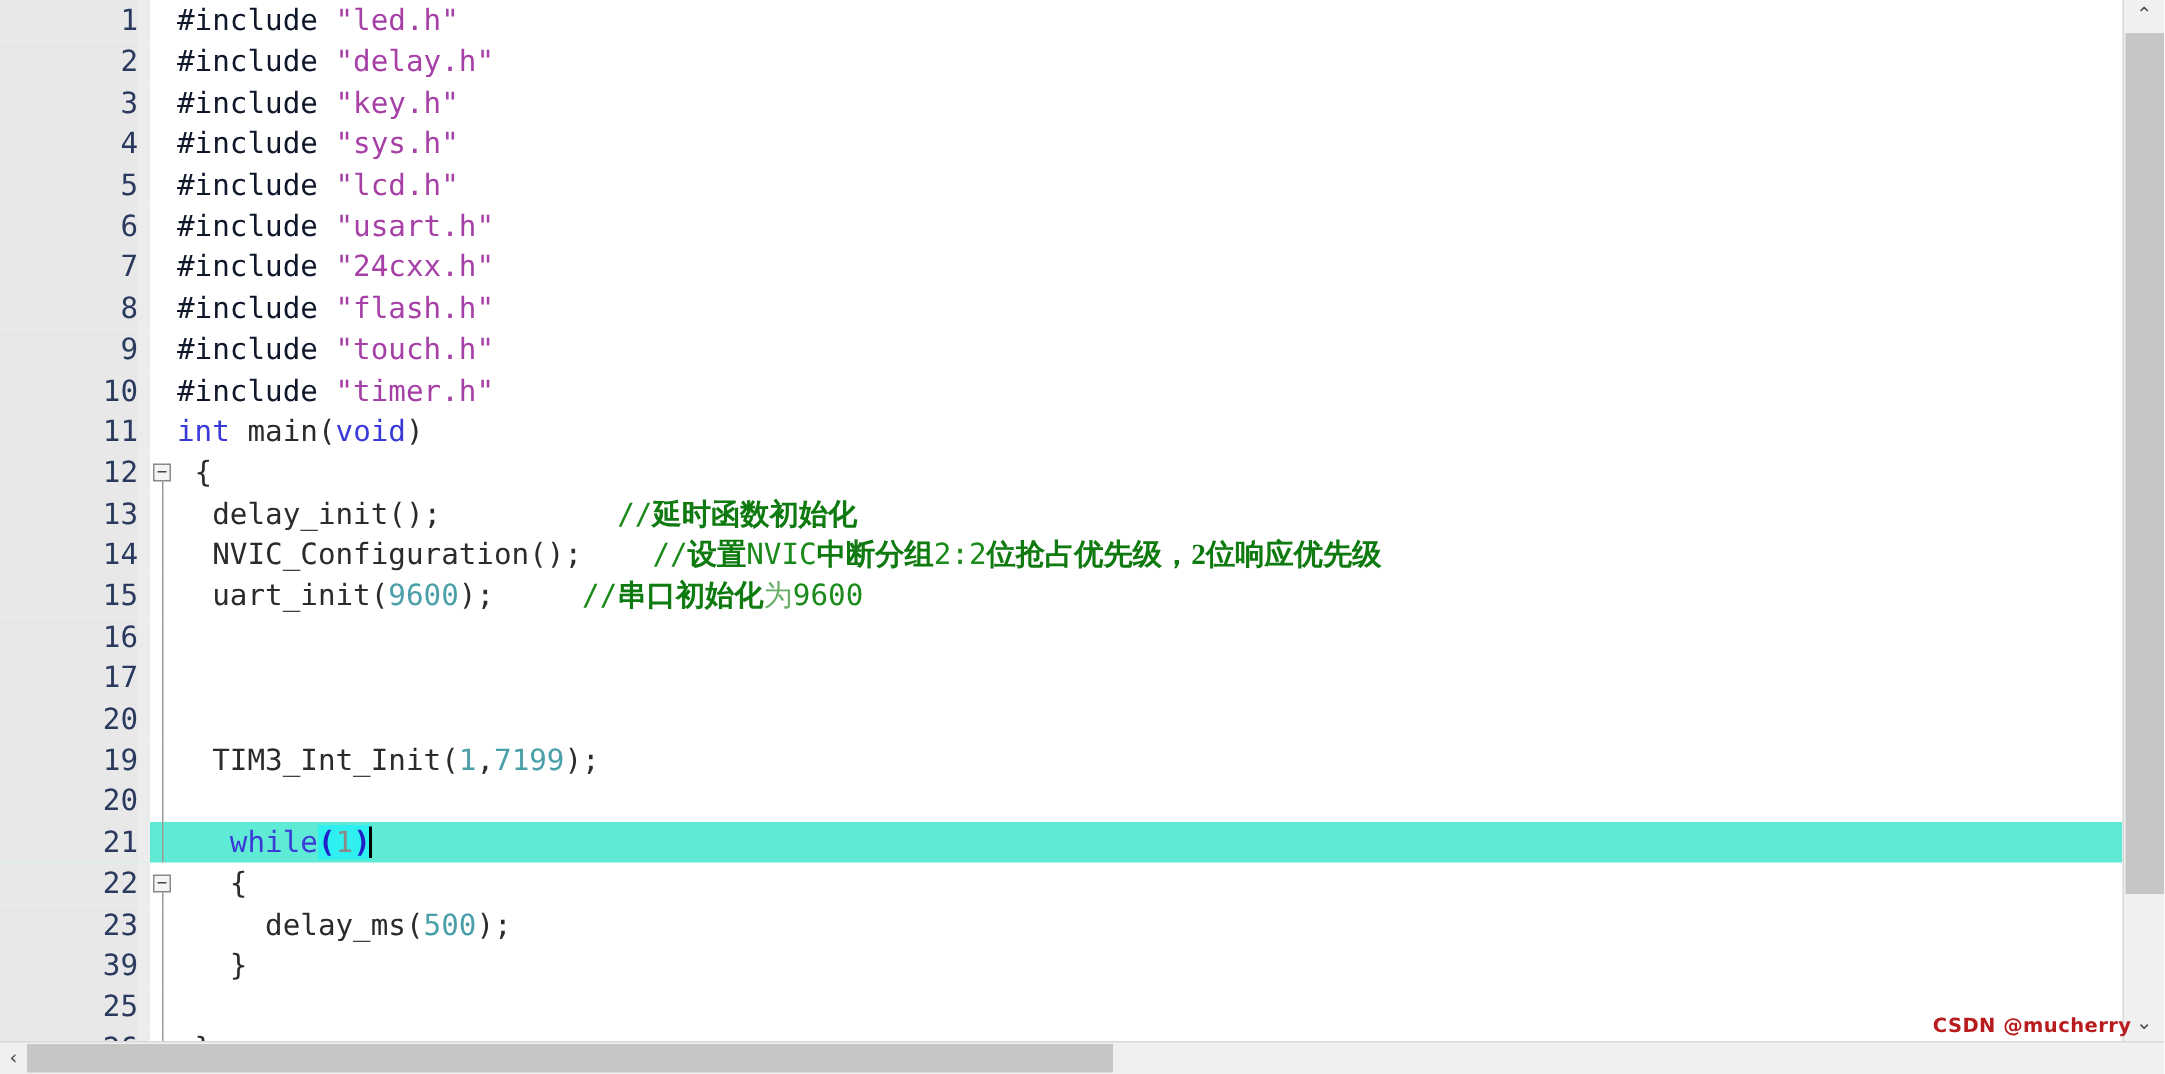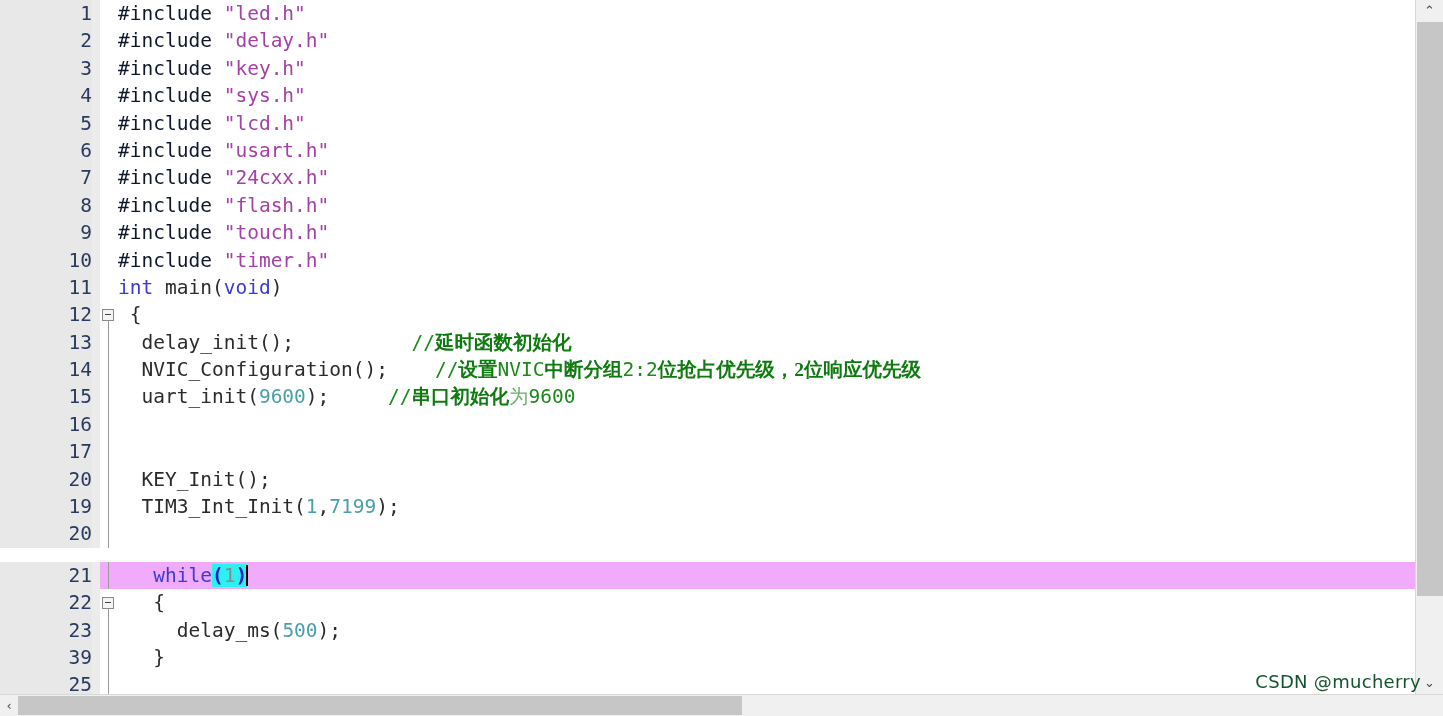--- a/index.html
+++ b/index.html
@@ -41,22 +41,21 @@
   .line {
     position: relative;
     height: 27.4px;
     line-height: 27.4px;
     white-space: pre;
     font-family: "DejaVu Sans Mono", monospace;
     font-size: 19.5px;
   }
 
   .line.current {
-    background: #f0abfc;
-    margin-top: 14px;
+    background: #5eead4;
   }
 
   
   .gutter {
     position: absolute;
     left: 0;
     top: 0;
     width: 92px;
     height: 100%;
     background: #e8e8e8;
@@ -215,24 +214,25 @@
     height: 19px;
     background: #c6c6c6;
   }
 
   
   .watermark {
     position: absolute;
     right: 22px;
     bottom: 24px;
     font-family: "DejaVu Sans", sans-serif;
-    font-size: 18px;
-    color: #14532d;
+    font-size: 13px;
+    color: #b91c1c;
     letter-spacing: 0.3px;
     user-select: none;
+    font-weight: bold;
   }
 </style>
 </head>
 <body>
 
 <div class="editor-window">
 
   <div class="code-viewport">
     <div class="code-lines" id="code-lines">
         <div class="line"><div class="gutter">1</div><div class="gutter-strip"></div><div class="fold-col"></div><div class="code-text"><span class="tok-pre">#include </span><span class="tok-str">"led.h"</span></div></div>
@@ -245,21 +245,21 @@
         <div class="line"><div class="gutter">8</div><div class="gutter-strip"></div><div class="fold-col"></div><div class="code-text"><span class="tok-pre">#include </span><span class="tok-str">"flash.h"</span></div></div>
         <div class="line"><div class="gutter">9</div><div class="gutter-strip"></div><div class="fold-col"></div><div class="code-text"><span class="tok-pre">#include </span><span class="tok-str">"touch.h"</span></div></div>
         <div class="line"><div class="gutter">10</div><div class="gutter-strip"></div><div class="fold-col"></div><div class="code-text"><span class="tok-pre">#include </span><span class="tok-str">"timer.h"</span></div></div>
         <div class="line"><div class="gutter">11</div><div class="gutter-strip"></div><div class="fold-col"></div><div class="code-text"><span class="tok-kw">int </span><span class="tok-plain">main</span><span class="tok-punc">(</span><span class="tok-kw">void</span><span class="tok-punc">)</span></div></div>
         <div class="line"><div class="gutter">12</div><div class="gutter-strip"></div><div class="fold-col"><div class="fold-box"></div><div class="fold-guide" style="top: 20px; height: calc(100% - 20px);"></div></div><div class="code-text"><span class="tok-plain"> {</span></div></div>
         <div class="line"><div class="gutter">13</div><div class="gutter-strip"></div><div class="fold-col"><div class="fold-guide"></div></div><div class="code-text"><span class="tok-plain">  delay_init();          </span><span class="tok-cmt">//</span><span class="tok-cmt-cn">延时函数初始化</span></div></div>
         <div class="line"><div class="gutter">14</div><div class="gutter-strip"></div><div class="fold-col"><div class="fold-guide"></div></div><div class="code-text"><span class="tok-plain">  NVIC_Configuration();    </span><span class="tok-cmt">//</span><span class="tok-cmt-cn">设置</span><span class="tok-cmt">NVIC</span><span class="tok-cmt-cn">中断分组</span><span class="tok-cmt">2:2</span><span class="tok-cmt-cn">位抢占优先级，2位响应优先级</span></div></div>
         <div class="line"><div class="gutter">15</div><div class="gutter-strip"></div><div class="fold-col"><div class="fold-guide"></div></div><div class="code-text"><span class="tok-plain">  uart_init(</span><span class="tok-num">9600</span><span class="tok-plain">);     </span><span class="tok-cmt">//</span><span class="tok-cmt-cn">串口初始化</span><span class="tok-cmt-alt">为</span><span class="tok-cmt">9600</span></div></div>
         <div class="line"><div class="gutter">16</div><div class="gutter-strip"></div><div class="fold-col"><div class="fold-guide"></div></div></div>
         <div class="line"><div class="gutter">17</div><div class="gutter-strip"></div><div class="fold-col"><div class="fold-guide"></div></div></div>
-        <div class="line"><div class="gutter">20</div><div class="gutter-strip"></div><div class="fold-col"><div class="fold-guide"></div></div><div class="code-text"><span class="tok-plain">  KEY_Init();</span></div></div>
+        <div class="line"><div class="gutter">20</div><div class="gutter-strip"></div><div class="fold-col"><div class="fold-guide"></div></div></div>
         <div class="line"><div class="gutter">19</div><div class="gutter-strip"></div><div class="fold-col"><div class="fold-guide"></div></div><div class="code-text"><span class="tok-plain">  TIM3_Int_Init(</span><span class="tok-num">1</span><span class="tok-plain">,</span><span class="tok-num">7199</span><span class="tok-plain">);</span></div></div>
         <div class="line"><div class="gutter">20</div><div class="gutter-strip"></div><div class="fold-col"><div class="fold-guide"></div></div></div>
         <div class="line current"><div class="gutter">21</div><div class="gutter-strip"></div><div class="fold-col"><div class="fold-guide"></div></div><div class="code-text"><span class="tok-plain">   </span><span class="tok-kw">while</span><span class="brk">(</span><span class="brk-inner">1</span><span class="brk">)</span><span class="caret"></span></div></div>
         <div class="line"><div class="gutter">22</div><div class="gutter-strip"></div><div class="fold-col"><div class="fold-box"></div><div class="fold-guide" style="top: 20px; height: calc(100% - 20px);"></div></div><div class="code-text"><span class="tok-plain">   {</span></div></div>
         <div class="line"><div class="gutter">23</div><div class="gutter-strip"></div><div class="fold-col"><div class="fold-guide"></div></div><div class="code-text"><span class="tok-plain">     delay_ms(</span><span class="tok-num">500</span><span class="tok-plain">);</span></div></div>
         <div class="line"><div class="gutter">39</div><div class="gutter-strip"></div><div class="fold-col"><div class="fold-guide"></div></div><div class="code-text"><span class="tok-plain">   }</span></div></div>
         <div class="line"><div class="gutter">25</div><div class="gutter-strip"></div><div class="fold-col"><div class="fold-guide"></div></div><div class="code-text"><span class="tok-plain"></span></div></div>
         <div class="line"><div class="gutter">26</div><div class="gutter-strip"></div><div class="fold-col"><div class="fold-guide"></div></div><div class="code-text"><span class="tok-plain"> }</span></div></div>
       </div>
   </div>

